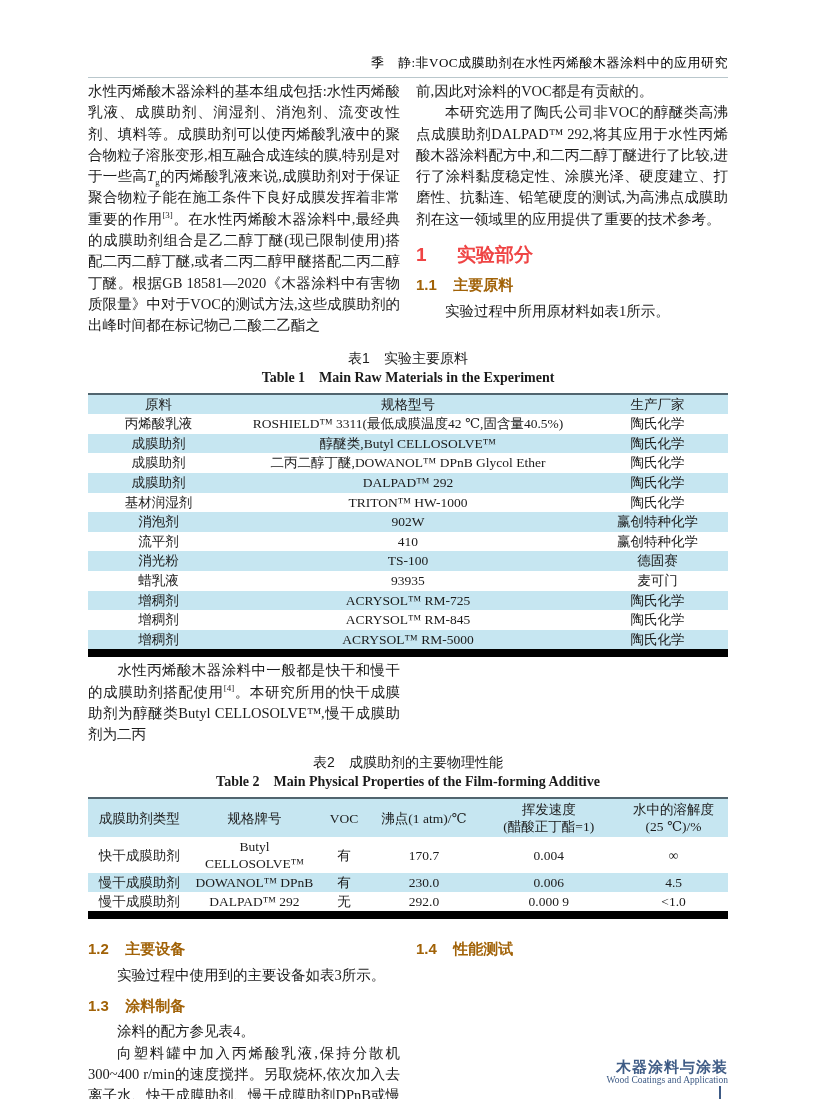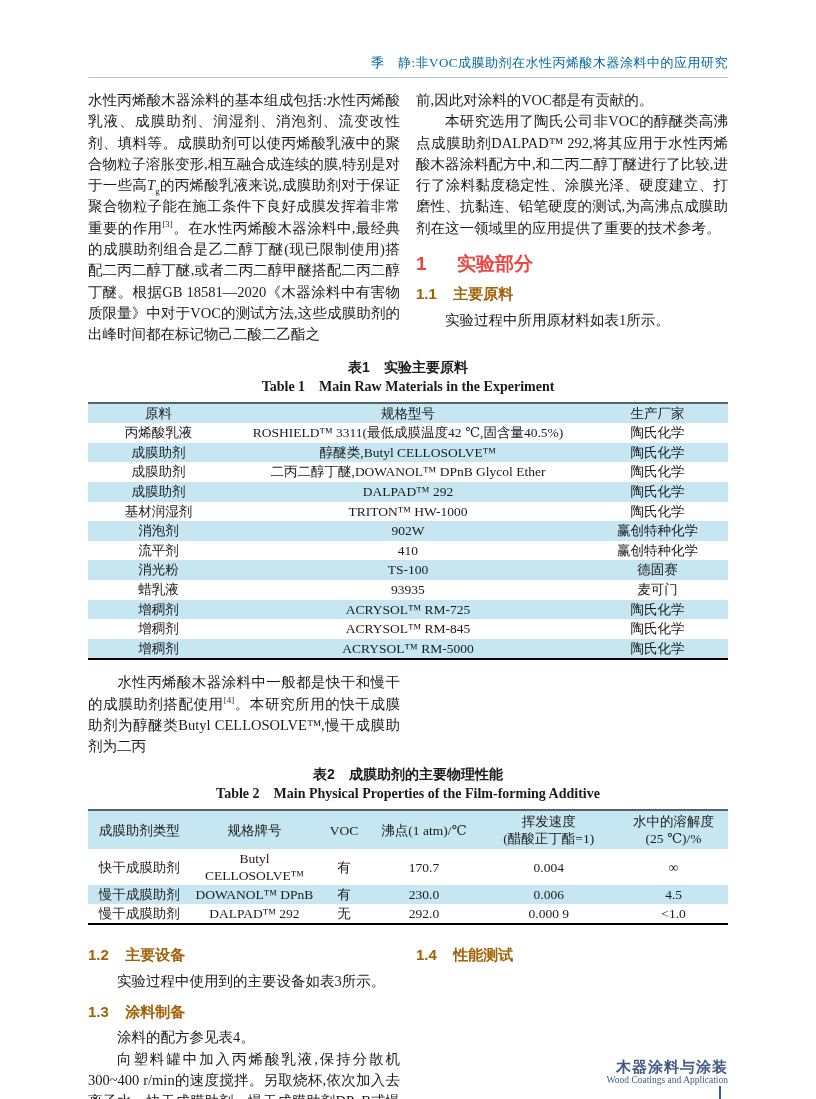--- a/index.html
+++ b/index.html
@@ -5,21 +5,21 @@
   html,body{margin:0;padding:0;}
   body{
     width:816px;height:1099px;position:relative;overflow:hidden;
     background:#ffffff;color:#1b1b1b;
     font-family:"Liberation Serif","DejaVu Serif",serif;
   }
   .content{position:absolute;left:88px;top:0;width:640px;}
 
   
   .running-head{margin-top:54px;text-align:right;font-size:13px;
-    color:#0369a1;letter-spacing:.5px;}
+    color:#000000;letter-spacing:.5px;}
   .head-rule{border-bottom:1px solid #b9c7cc;margin-top:5px;height:0;}
 
   
   .twocol{display:flex;gap:16px;}
   .col{width:312px;text-align:justify;font-size:14.5px;line-height:21.3px;}
   p{margin:0;}
   .indent{text-indent:2em;}
   sup{font-size:9px;line-height:0;}
   sub{font-size:9px;line-height:0;}
 
@@ -27,40 +27,40 @@
   .h1{color:#ef4444;font-family:"Liberation Sans","DejaVu Sans",sans-serif;
       font-weight:bold;font-size:19px;margin:14px 0 8px;text-align:left;text-indent:0;}
   .h1 .hnum{margin-right:1.6em;}
   .h2{color:#a16207;font-family:"Liberation Sans","DejaVu Sans",sans-serif;
       font-weight:bold;font-size:15px;margin:9px 0 5px;text-align:left;text-indent:0;}
   .h2 .hnum{margin-right:1.1em;}
 
   
   .table-block{margin-top:12px;}
   .tbl-title-cn{text-align:center;font-family:"Liberation Sans","DejaVu Sans",sans-serif;
-      font-weight:bold;font-size:14px;line-height:18px;}
+      font-weight:normal;font-size:14px;line-height:18px;}
   .tbl-title-en{text-align:center;font-weight:bold;font-size:14px;line-height:18px;margin:2px 0 6px;}
   table{width:100%;border-collapse:collapse;font-size:13.5px;
-      border-top:2px solid #51656f;border-bottom:2px solid #000000;}
+      border-top:2px solid #51656f;border-bottom:8px solid #000000;}
   th,td{text-align:center;font-weight:normal;padding:1px 4px;line-height:17.6px;white-space:pre-line;}
   thead tr{background:#c6e6f1;}
   tbody tr:nth-child(even){background:#c6e6f1;}
   .t1 th:nth-child(1),.t1 td:nth-child(1){width:22%;}
   .t1 th:nth-child(2),.t1 td:nth-child(2){width:56%;}
   .t1 th:nth-child(3),.t1 td:nth-child(3){width:22%;}
   .t2 th,.t2 td{line-height:17px;}
   .t2 thead th{padding:2px 4px;}
   .t2 th:nth-child(1),.t2 td:nth-child(1){width:16%;}
   .t2 th:nth-child(2),.t2 td:nth-child(2){width:20%;}
   .t2 th:nth-child(3),.t2 td:nth-child(3){width:8%;}
   .t2 th:nth-child(4),.t2 td:nth-child(4){width:17%;}
   .t2 th:nth-child(5),.t2 td:nth-child(5){width:22%;}
   .t2 th:nth-child(6),.t2 td:nth-child(6){width:17%;}
 
-  .sect{margin-top:12px;}
+  .sect{margin-top:3px;}
 
   
   .footer{position:absolute;top:1058px;right:88px;display:flex;align-items:flex-end;color:#3e5b85;flex-direction:column;}
   .footer-textblock{text-align:right;}
   .footer-cn{font-family:"Liberation Sans","DejaVu Sans",sans-serif;font-weight:bold;
       font-size:15px;line-height:17px;letter-spacing:1px;}
   .footer-en{font-size:9.5px;line-height:11px;}
   .footer-divider{width:2px;height:33px;background:#3e5b85;margin:0 7px;}
   .footer-page{font-size:20px;padding-top:8px;}
 </style>

